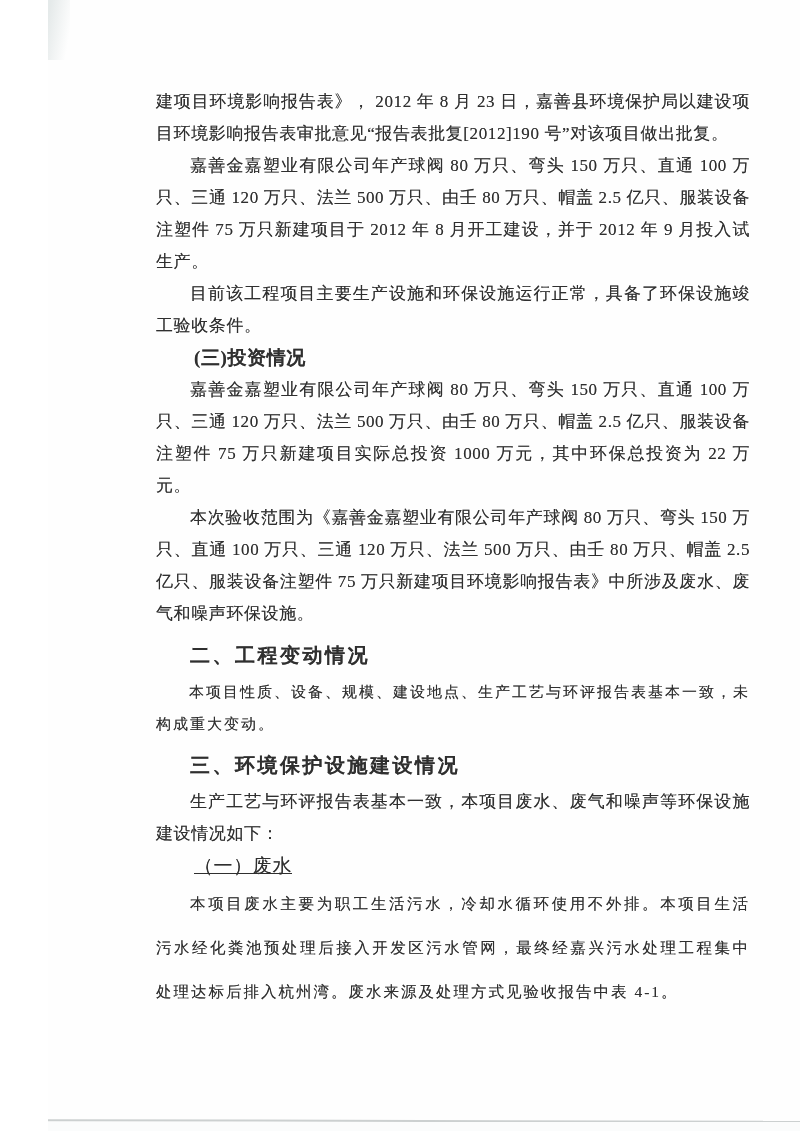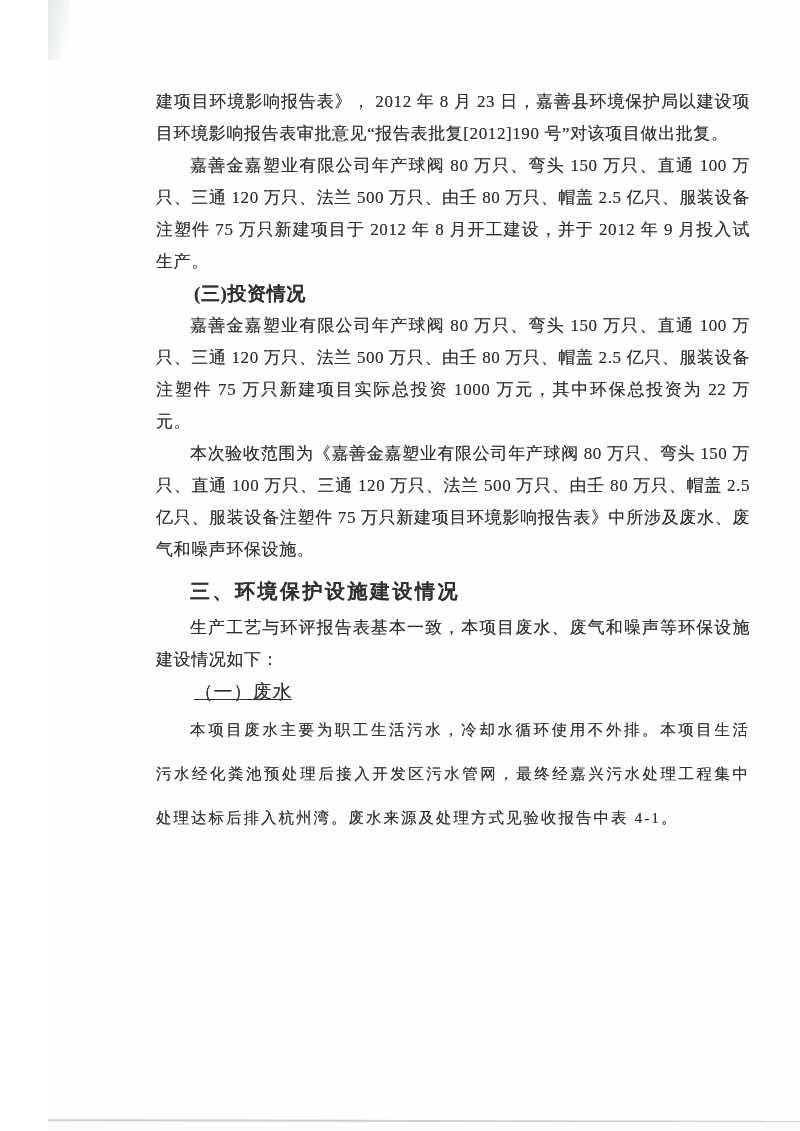--- a/index.html
+++ b/index.html
@@ -91,30 +91,33 @@
 <div class="page">
 
   <div class="smudge-top-left"></div>
 
   <div class="content">
 
     <p class="para no-indent">建项目环境影响报告表》， 2012 年 8 月 23 日，嘉善县环境保护局以建设项目环境影响报告表审批意见“报告表批复[2012]190 号”对该项目做出批复。</p>
 
     <p class="para">嘉善金嘉塑业有限公司年产球阀 80 万只、弯头 150 万只、直通 100 万只、三通 120 万只、法兰 500 万只、由壬 80 万只、帽盖 2.5 亿只、服装设备注塑件 75 万只新建项目于 2012 年 8 月开工建设，并于 2012 年 9 月投入试生产。</p>
 
+    <p class="para">目前该工程项目主要生产设施和环保设施运行正常，具备了环保设施竣工验收条件。</p>
 
     <p class="subheading">(三)投资情况</p>
 
     <p class="para">嘉善金嘉塑业有限公司年产球阀 80 万只、弯头 150 万只、直通 100 万只、三通 120 万只、法兰 500 万只、由壬 80 万只、帽盖 2.5 亿只、服装设备注塑件 75 万只新建项目实际总投资 1000 万元，其中环保总投资为 22 万元。</p>
 
 
     <p class="para">本次验收范围为《嘉善金嘉塑业有限公司年产球阀 80 万只、弯头 150 万只、直通 100 万只、三通 120 万只、法兰 500 万只、由壬 80 万只、帽盖 2.5 亿只、服装设备注塑件 75 万只新建项目环境影响报告表》中所涉及废水、废气和噪声环保设施。</p>
 
+    <p class="section-heading">二、工程变动情况</p>
 
 
+    <p class="para small">本项目性质、设备、规模、建设地点、生产工艺与环评报告表基本一致，未构成重大变动。</p>
 
     <p class="section-heading">三、环境保护设施建设情况</p>
 
     <p class="para">生产工艺与环评报告表基本一致，本项目废水、废气和噪声等环保设施建设情况如下：</p>
 
     <p class="subheading normal-weight">（一）废水</p>
 
     <p class="para wide">本项目废水主要为职工生活污水，冷却水循环使用不外排。本项目生活污水经化粪池预处理后接入开发区污水管网，最终经嘉兴污水处理工程集中处理达标后排入杭州湾。废水来源及处理方式见验收报告中表 4-1。</p>
 
   </div>

